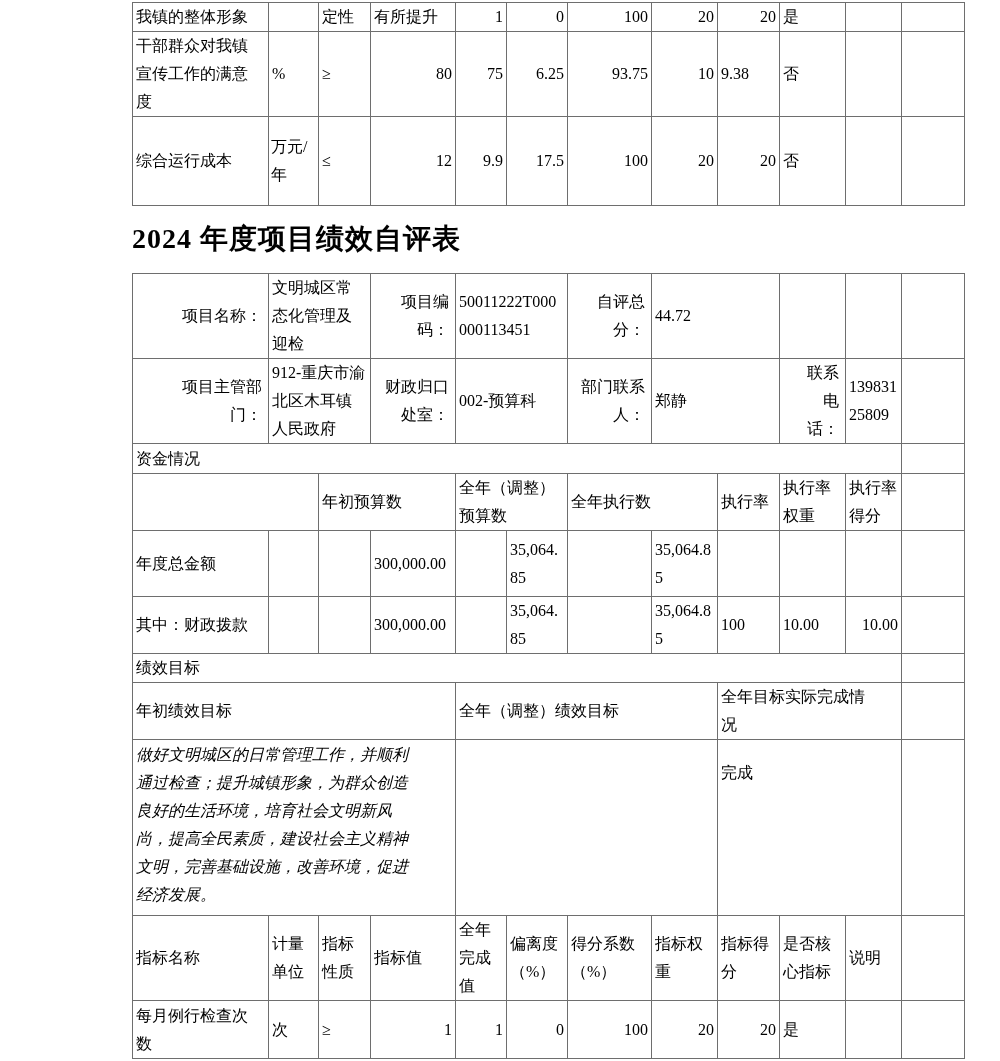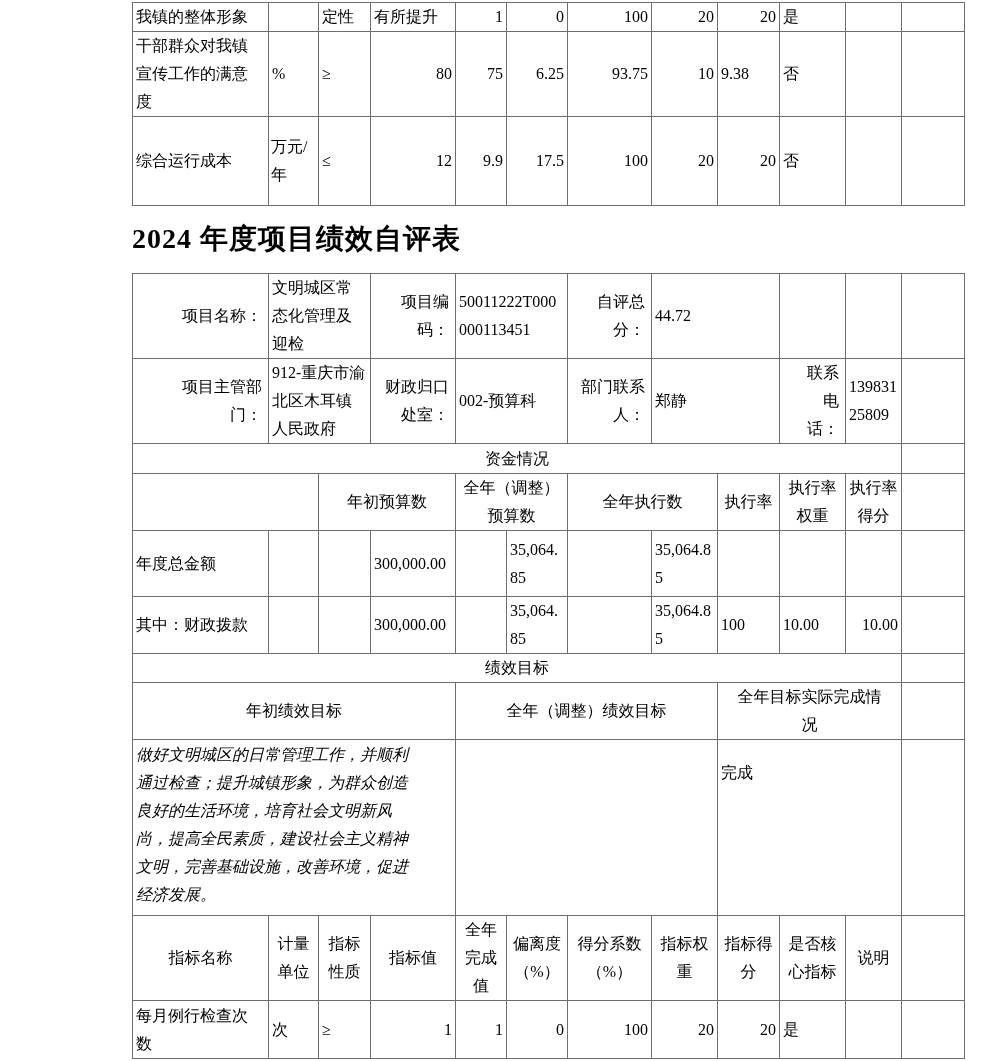--- a/index.html
+++ b/index.html
@@ -3,21 +3,21 @@
 <meta charset="utf-8">
 <style>
   html,body{margin:0;padding:0;background:#fff;}
   #page{position:relative;width:1000px;height:1061px;background:#fff;overflow:hidden;
         font-family:"Liberation Serif","DejaVu Serif",serif;color:#000;}
   table.doc{border-collapse:collapse;table-layout:fixed;width:832px;
             font-size:16px;line-height:28px;}
   table.doc td{border:1px solid #6e6e6e;padding:0 3px;overflow:hidden;
                vertical-align:middle;word-wrap:break-word;}
   .al-r{text-align:right;}
-  .al-c{text-align:center;margin-top:39px;}
+  .al-c{margin-top:39px;}
   .lbl{text-align:right;padding-right:6px !important;}
   .wrapcell{padding:0 6px 0 3px !important;}
   .bk{word-break:break-all;}
   .pre{white-space:pre-line;}
   .va-t{vertical-align:top !important;}
   .goal{padding:1px 36px 6px 3px !important;text-align:left;font-style:italic;}
   .status{padding:19px 3px !important;}
   #frag{position:absolute;left:132px;top:2px;}
   #main{position:absolute;left:132px;top:273px;}
   #title{position:absolute;left:132px;top:219px;width:832px;text-align:left;

